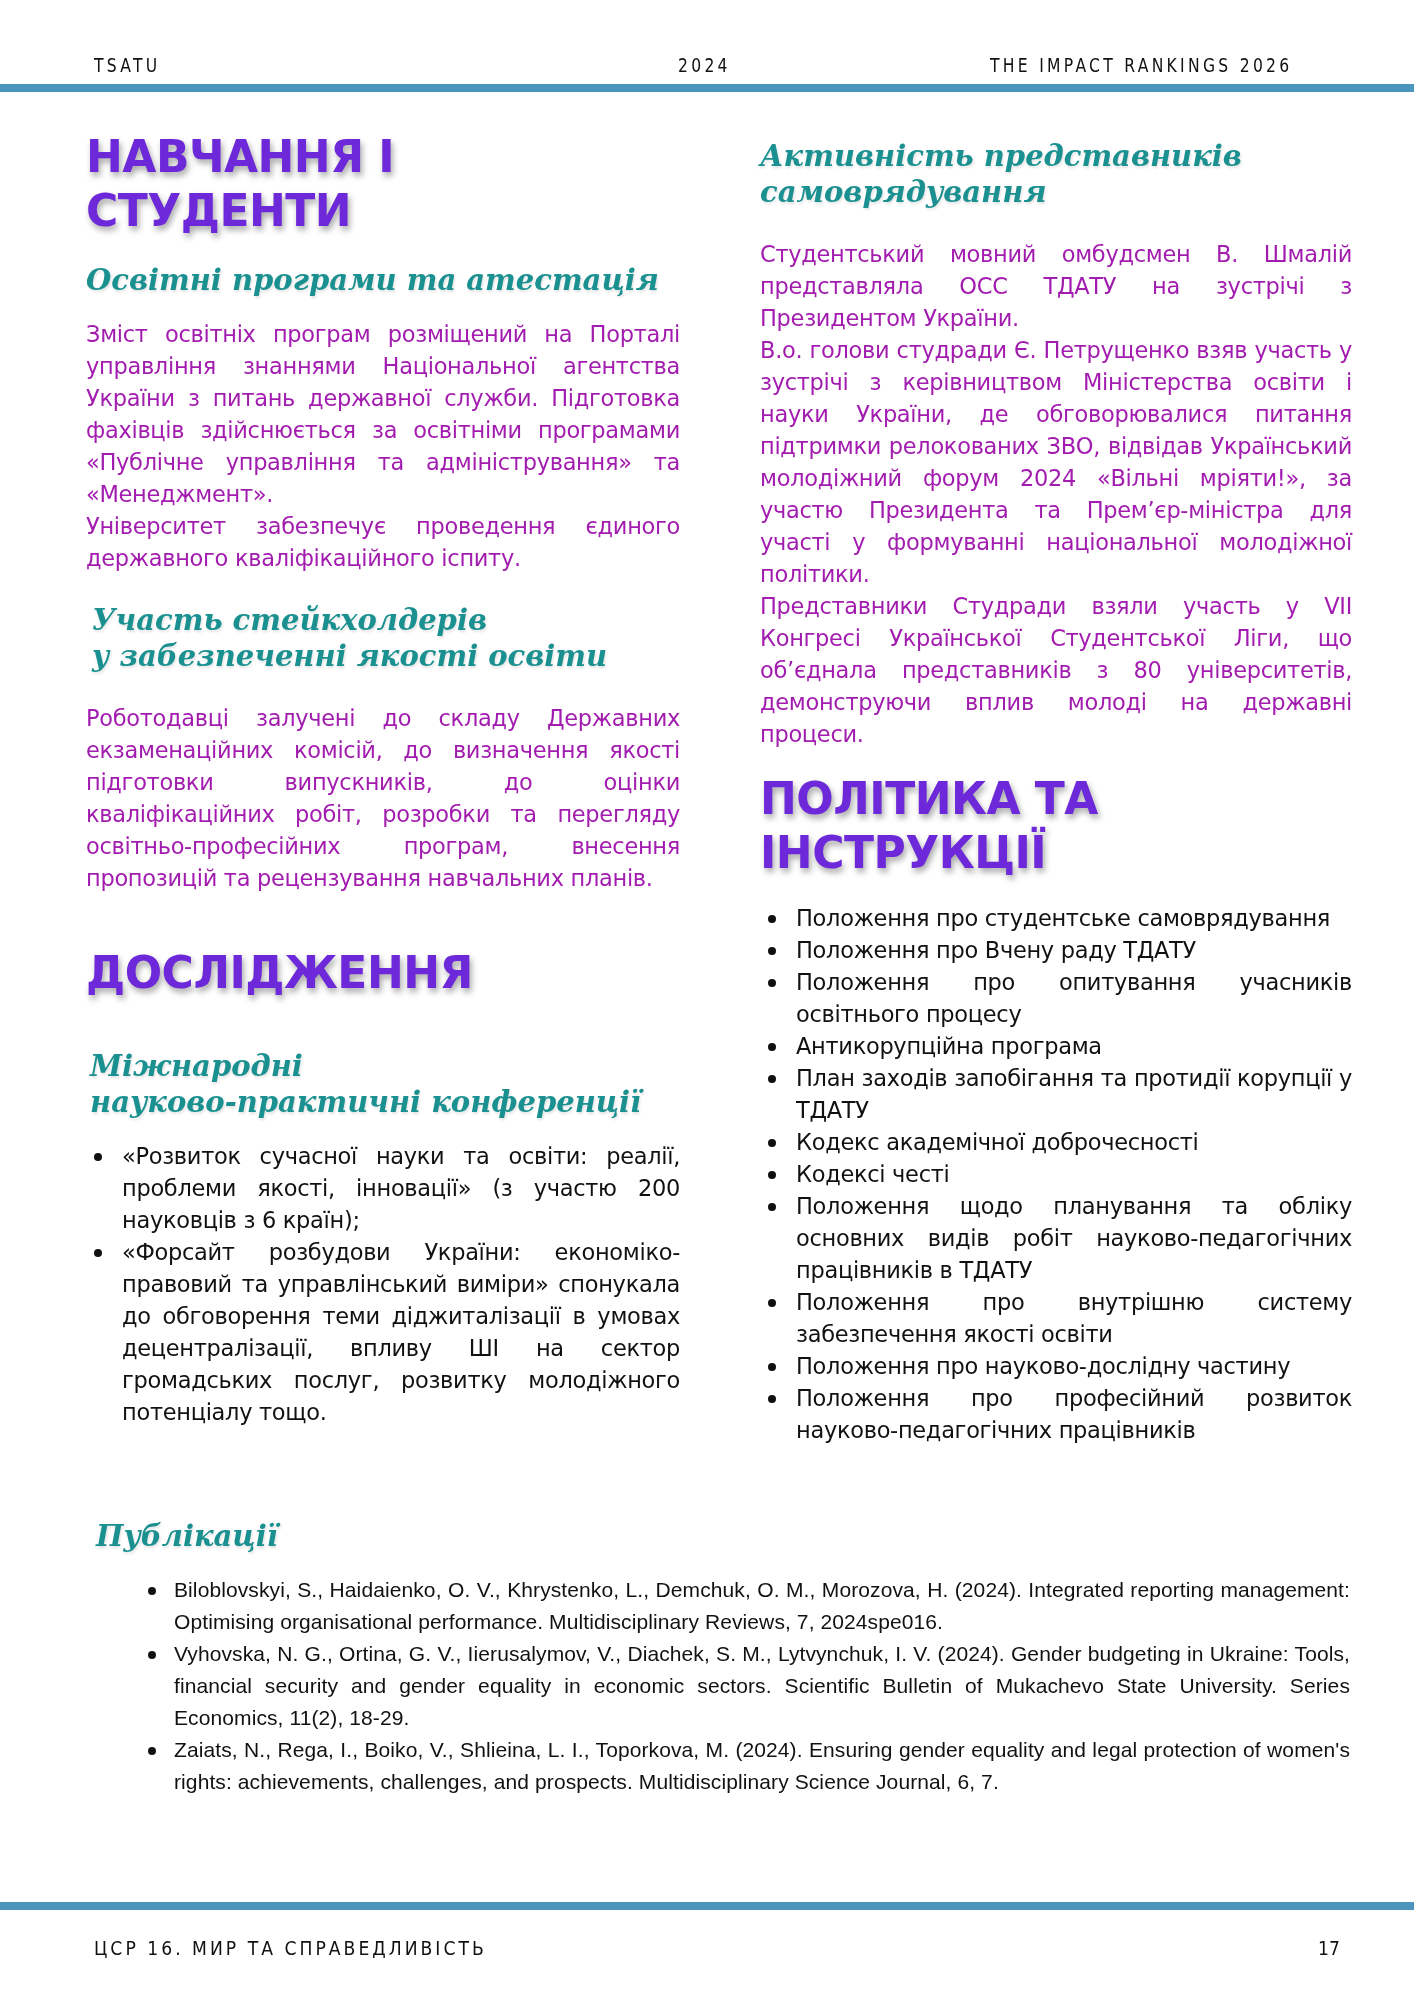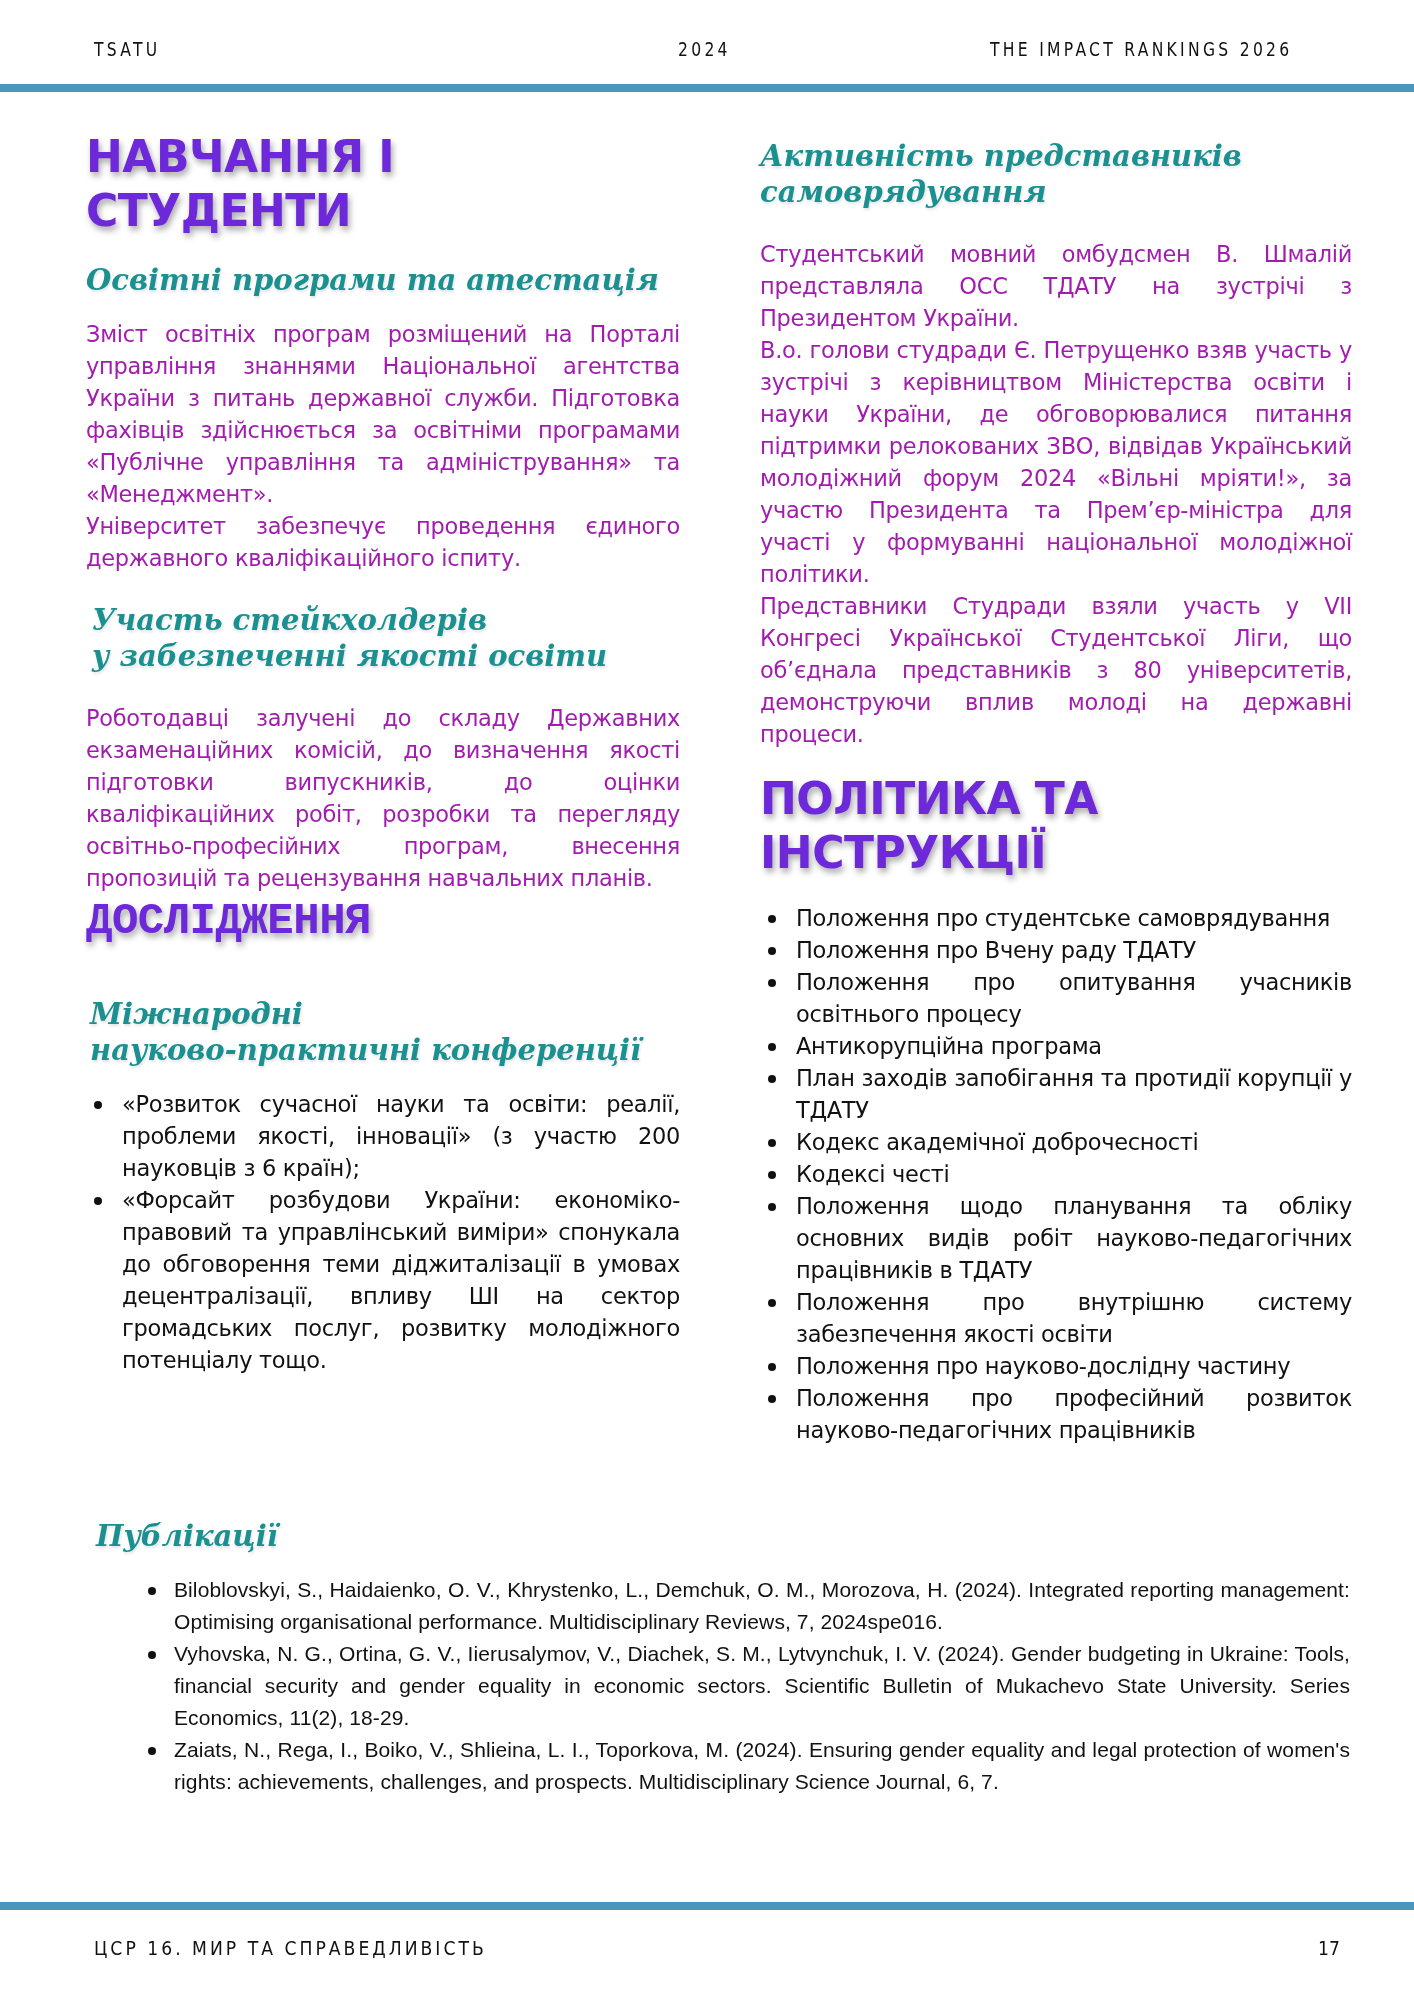--- a/index.html
+++ b/index.html
@@ -1,20 +1,20 @@
 <!DOCTYPE html>
 <html><head>
 <meta charset="utf-8">
 <style>
   * { margin: 0; padding: 0; box-sizing: border-box; }
   html, body { width: 1414px; height: 2000px; background: #ffffff; overflow: hidden; }
   body { position: relative; font-family: "DejaVu Sans", sans-serif; color: #111; }
 
   .top-header {
-    position: absolute; left: 0; top: 0; width: 1414px; height: 64px;
+    position: absolute; left: 0; top: 16px; width: 1414px; height: 64px;
   }
   .hdr-text {
     position: absolute; top: 38px; font-family: "DejaVu Sans", sans-serif;
     font-size: 19px; letter-spacing: 4px; color: #111; font-weight: 400;
     transform: scaleX(0.82); transform-origin: left center;
   }
   .hdr-left { left: 94px; }
   .hdr-center { left: 678px; }
   .hdr-right { left: 990px; }
   .bar {
@@ -91,21 +91,21 @@
     <p class="body-text">Університет забезпечує проведення єдиного державного кваліфікаційного іспиту.</p>
   </div>
 
   <h2 class="sub-heading" style="margin-top:28px; padding-left:6px;">
     <span>Участь стейкхолдерів</span><br>
     <span>у забезпеченні якості освіти</span>
   </h2>
 
   <p class="body-text" style="margin-top:28px;">Роботодавці залучені до складу Державних екзаменаційних комісій, до визначення якості підготовки випускників, до оцінки кваліфікаційних робіт, розробки та перегляду освітньо-професійних програм,  внесення пропозицій та рецензування навчальних планів.</p>
 
-  <h1 class="big-heading" style="font-family:Liberation Mono, monospace;">ДОСЛІДЖЕННЯ</h1>
+  <h1 class="big-heading" style="margin-top:52px;">ДОСЛІДЖЕННЯ</h1>
 
   <h2 class="sub-heading" style="margin-top:48px; padding-left:4px;">
     <span>Міжнародні</span><br>
     <span>науково-практичні конференції</span>
   </h2>
 
   <ul class="bullets" style="margin-top:20px;">
     <li>«Розвиток сучасної науки та освіти: реалії, проблеми якості, інновації» (з участю 200 науковців з 6 країн);</li>
     <li>«Форсайт розбудови України: економіко-правовий та управлінський виміри» спонукала до обговорення теми діджиталізації в умовах децентралізації, впливу ШІ на сектор громадських послуг, розвитку молодіжного потенціалу тощо.</li>
   </ul>

